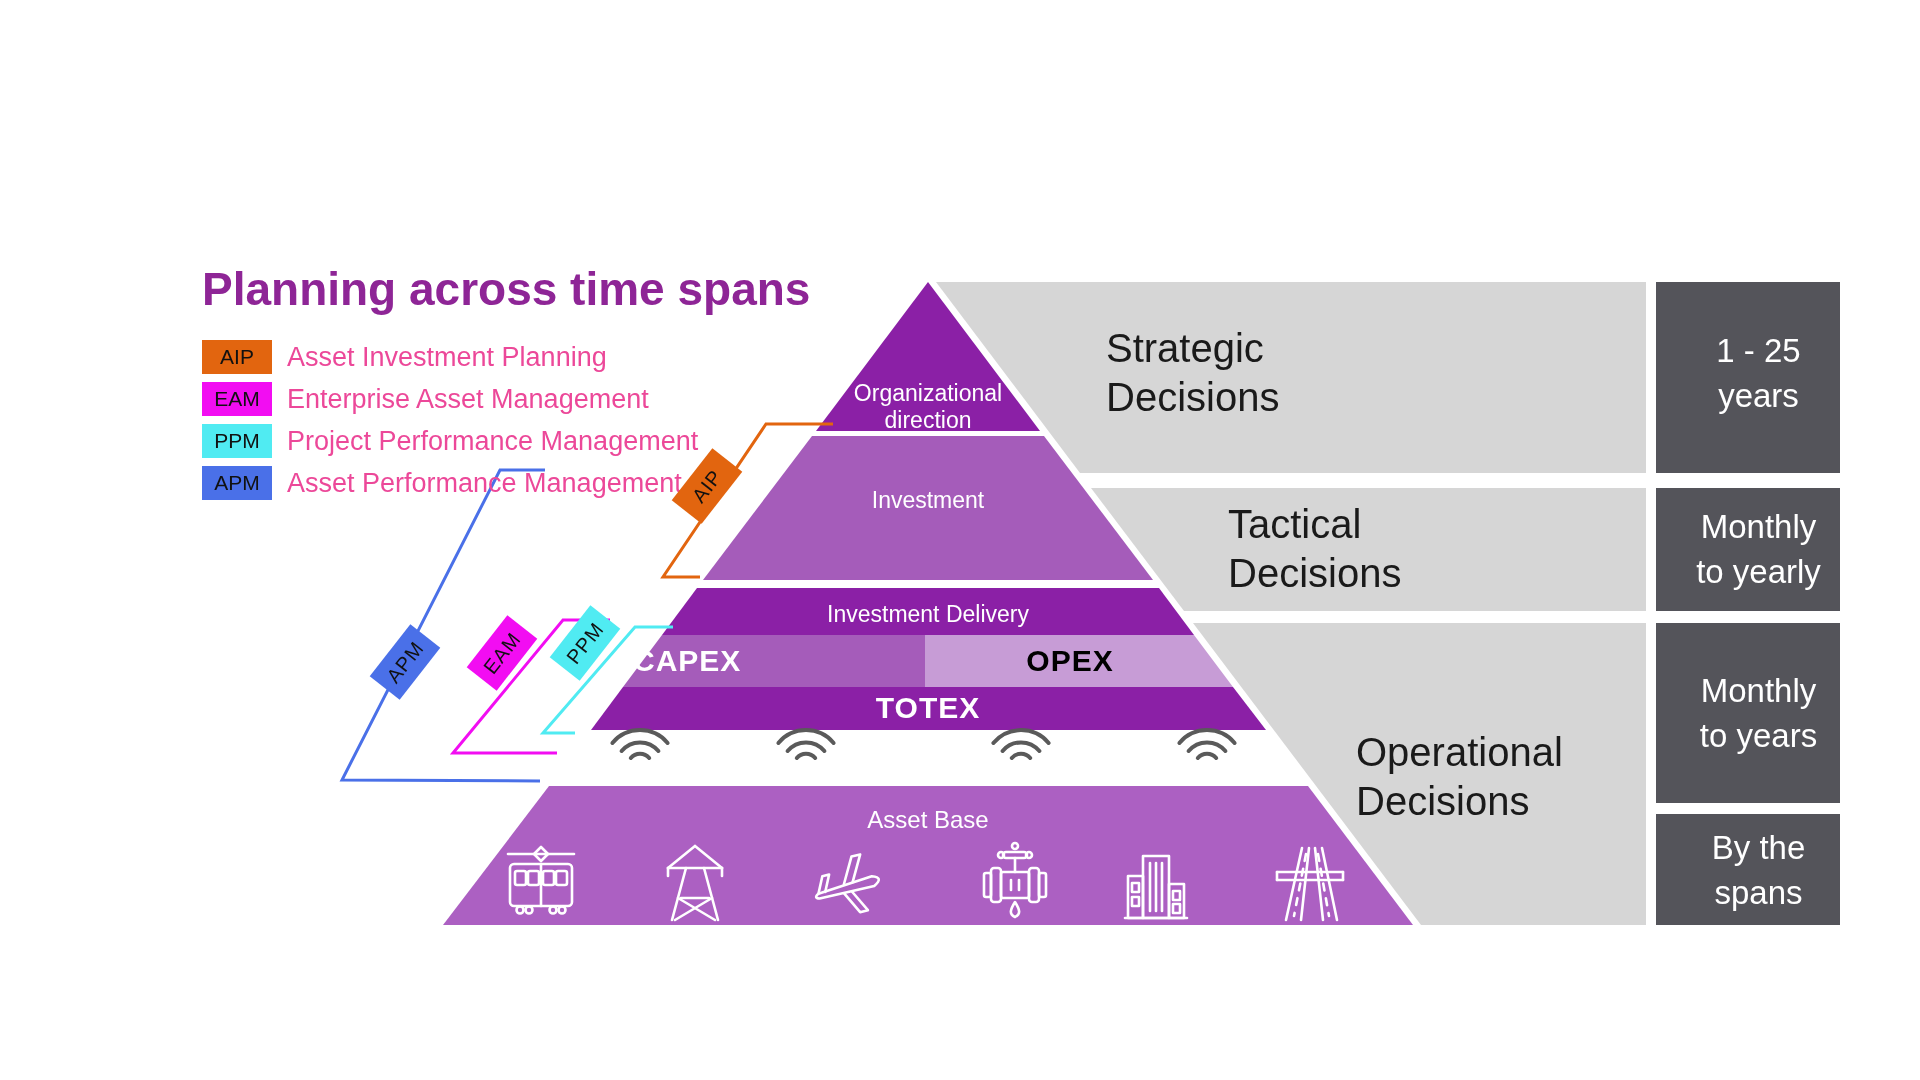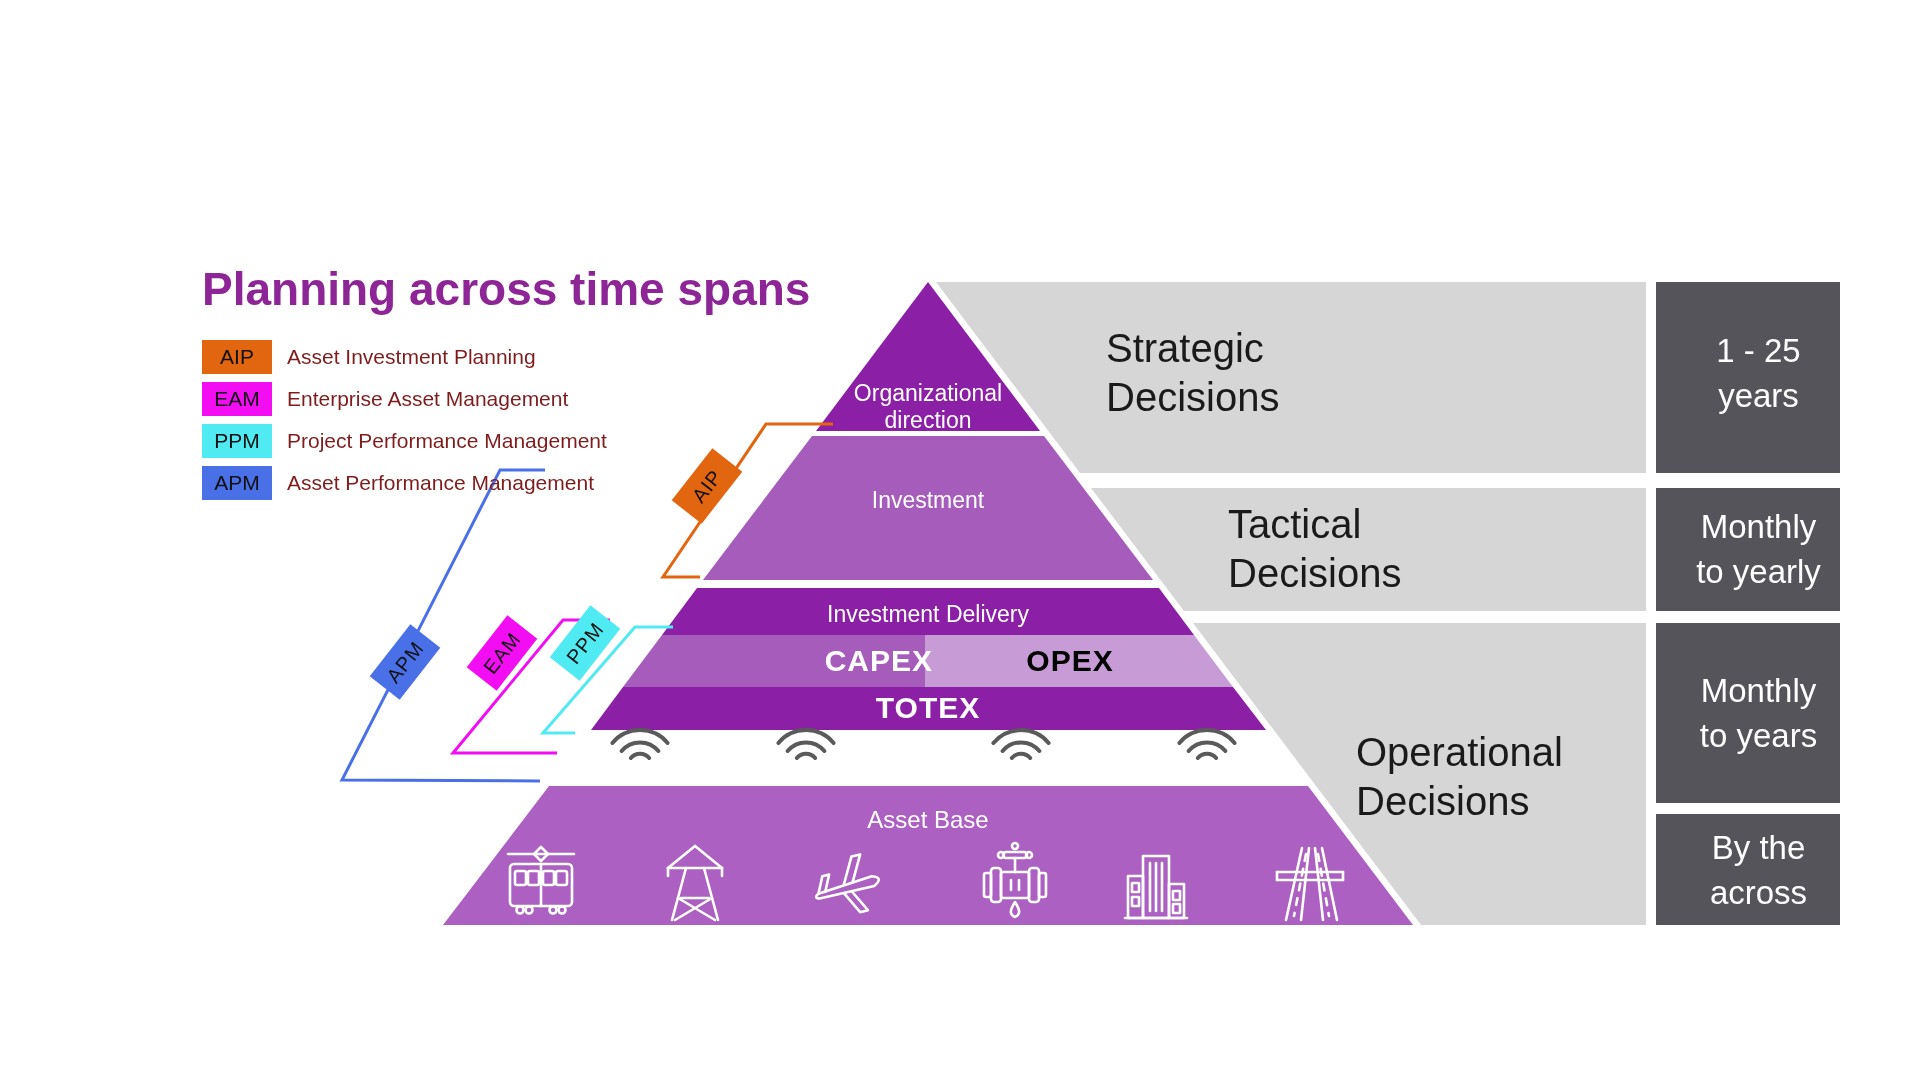--- a/index.html
+++ b/index.html
@@ -6,29 +6,29 @@
   #stage{position:relative;width:1920px;height:1080px;background:#ffffff;overflow:hidden;
          font-family:"Liberation Sans",sans-serif;}
   #diagram-svg{position:absolute;left:0;top:0;}
   .abs{position:absolute;}
   
   .title{left:195px;top:262px;font-size:46px;font-weight:700;color:#8E2596;letter-spacing:0px;margin-left:7px;}
   
   .legend-row{display:flex;align-items:center;height:34px;}
   .legend-box{width:70px;height:34px;display:flex;align-items:center;justify-content:center;
               font-size:21px;color:#111;}
-  .legend-label{margin-left:15px;font-size:21px;color:#7f1d1d;}
+  .legend-label{margin-left:15px;font-size:27px;color:#ec4899;}
   .lr0{left:202px;top:340px;} .lr1{left:202px;top:382px;} .lr2{left:202px;top:424px;} .lr3{left:202px;top:466px;}
   .box-aip{background:#E2650F;} .box-eam{background:#F20DF2;} .box-ppm{background:#50EBF2;} .box-apm{background:#4A70E8;}
   
   .pyr-label{color:#fff;text-align:center;width:400px;left:728px;}
   .lbl-org{top:380px;font-size:23px;line-height:27px;}
   .lbl-planning{top:481px;font-size:23px;line-height:38px;}
   .lbl-delivery{top:600px;font-size:23px;line-height:28px;}
-  .lbl-capex{left:633px;top:644px;width:300px;font-size:30px;font-weight:700;letter-spacing:1px;color:#fff;text-align:right;line-height:34px;}
+  .lbl-capex{left:633px;top:644px;width:300px;font-size:30px;font-weight:700;letter-spacing:1px;color:#fff;text-align:left;line-height:34px;}
   .lbl-opex{left:920px;top:644px;width:300px;font-size:30px;font-weight:700;letter-spacing:1px;color:#000000;text-align:center;line-height:34px;}
   .lbl-totex{top:691px;font-size:30px;font-weight:700;letter-spacing:1px;line-height:34px;}
   .lbl-assetbase{top:806px;font-size:24px;line-height:28px;}
   
   .decision{color:#1A1A1A;font-size:40px;font-weight:300;line-height:49px;}
   .dec0{left:1106px;top:324px;} .dec1{left:1228px;top:500px;} .dec2{left:1356px;top:728px;}
   
   .timespan{left:1656px;width:205px;color:#fff;font-size:33px;font-weight:300;line-height:45px;text-align:center;}
   .ts0{top:328px;} .ts1{top:504px;} .ts2{top:668px;} .ts3{top:825px;}
   
@@ -229,21 +229,21 @@
   <div class="abs timespan ts1">
     <div>Monthly</div>
     <div>to yearly</div>
   </div>
   <div class="abs timespan ts2">
     <div>Monthly</div>
     <div>to years</div>
   </div>
   <div class="abs timespan ts3">
     <div>By the</div>
-    <div>across</div>
+    <div>spans</div>
   </div>
 
   <div class="abs tag tag-aip">AIP</div>
   <div class="abs tag tag-eam">EAM</div>
   <div class="abs tag tag-ppm">PPM</div>
   <div class="abs tag tag-apm">APM</div>
 
 </div>
 
 </body></html>

